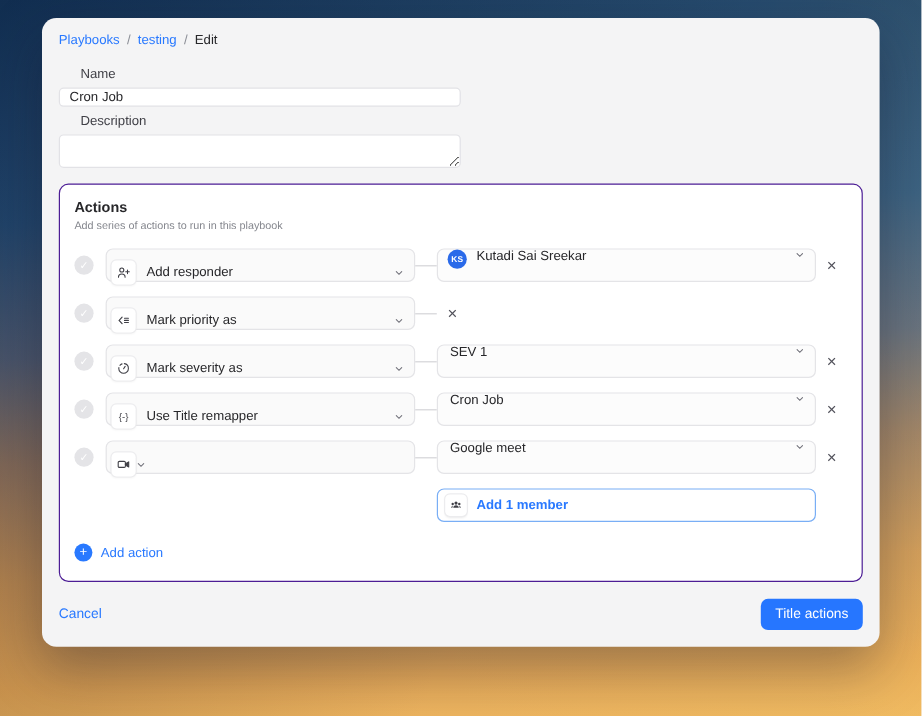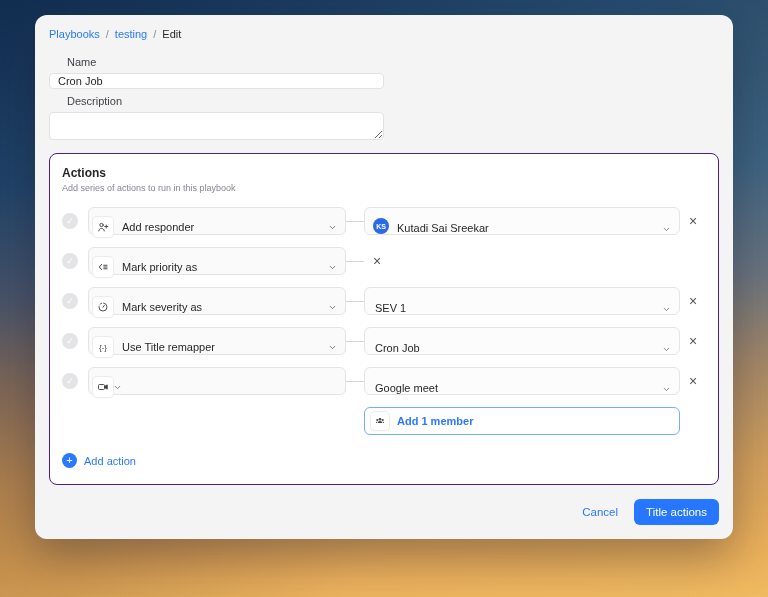--- a/index.html
+++ b/index.html
@@ -51,21 +51,21 @@
     width:20px; height:20px; background:#fff; border-radius:4px;
     box-shadow:0 0 0 1px #ececee, 0 1px 2px rgba(0,0,0,0.06);
     display:flex; align-items:center; justify-content:center; flex:0 0 auto;
     color:#3f3f46; font-size:8px;
   }
   .dd-label { font-size:11px; color:#27272a; margin-left:9px; flex:1; }
   .chev { color:#71717a; display:flex; align-items:center; }
   .connector { width:18px; height:1px; background:#d4d4d8; flex:0 0 auto; }
   .right-dd {
     flex:1; height:28px; background:#fcfcfc; border:1px solid #e4e4e7; border-radius:6px;
-    display:flex; align-items:flex-end; padding:0 8px; cursor:pointer; min-width:0;
+    display:flex; align-items:flex-start; padding:0 8px; cursor:pointer; min-width:0;
   }
   .right-dd .value { font-size:11px; color:#27272a; flex:1; margin-left:2px; }
   .avatar {
     width:16px; height:16px; border-radius:50%; background:#2a6ae9; color:#fff;
     font-size:7px; font-weight:bold; display:flex; align-items:center; justify-content:center;
     margin-right:6px; flex:0 0 auto;
   }
   .x-btn { width:26px; text-align:center; color:#52525b; font-size:14px; cursor:pointer; flex:0 0 auto; line-height:1; }
   .member-row { display:flex; align-items:center; margin-bottom:12px;font-weight:bold; }
   .member-spacer { width:302px; flex:0 0 auto; }
@@ -78,21 +78,21 @@
     width:18px; height:18px; background:#fff; border-radius:4px;
     box-shadow:0 0 0 1px #ececee, 0 1px 2px rgba(0,0,0,0.08);
     display:flex; align-items:center; justify-content:center;
   }
   .add-action { display:flex; align-items:center; gap:7px; margin-top:18px; cursor:pointer; width:fit-content; }
   .plus-circle {
     width:15px; height:15px; border-radius:50%; background:#2979ff; color:#fff;
     font-size:11px; display:flex; align-items:center; justify-content:center; line-height:1;
   }
   .add-action .alabel { font-size:11px; color:#2979ff; }
-  .footer { margin-top:auto; display:flex; justify-content:flex-end; align-items:center; gap:16px; padding:14px; }
+  .footer { margin-top:auto; display:flex; justify-content:space-between; align-items:center; gap:16px; padding:14px; }
   .cancel { font-size:11.5px; color:#2979ff; cursor:pointer; }
   .submit {
     background:#2676ff; color:#fff; font-size:11.5px; border:none; border-radius:6px;
     padding:7px 12px; cursor:pointer; font-family:"Liberation Sans", sans-serif;
   }
   svg { display:block; }
 </style>
 </head>
 <body>
 

